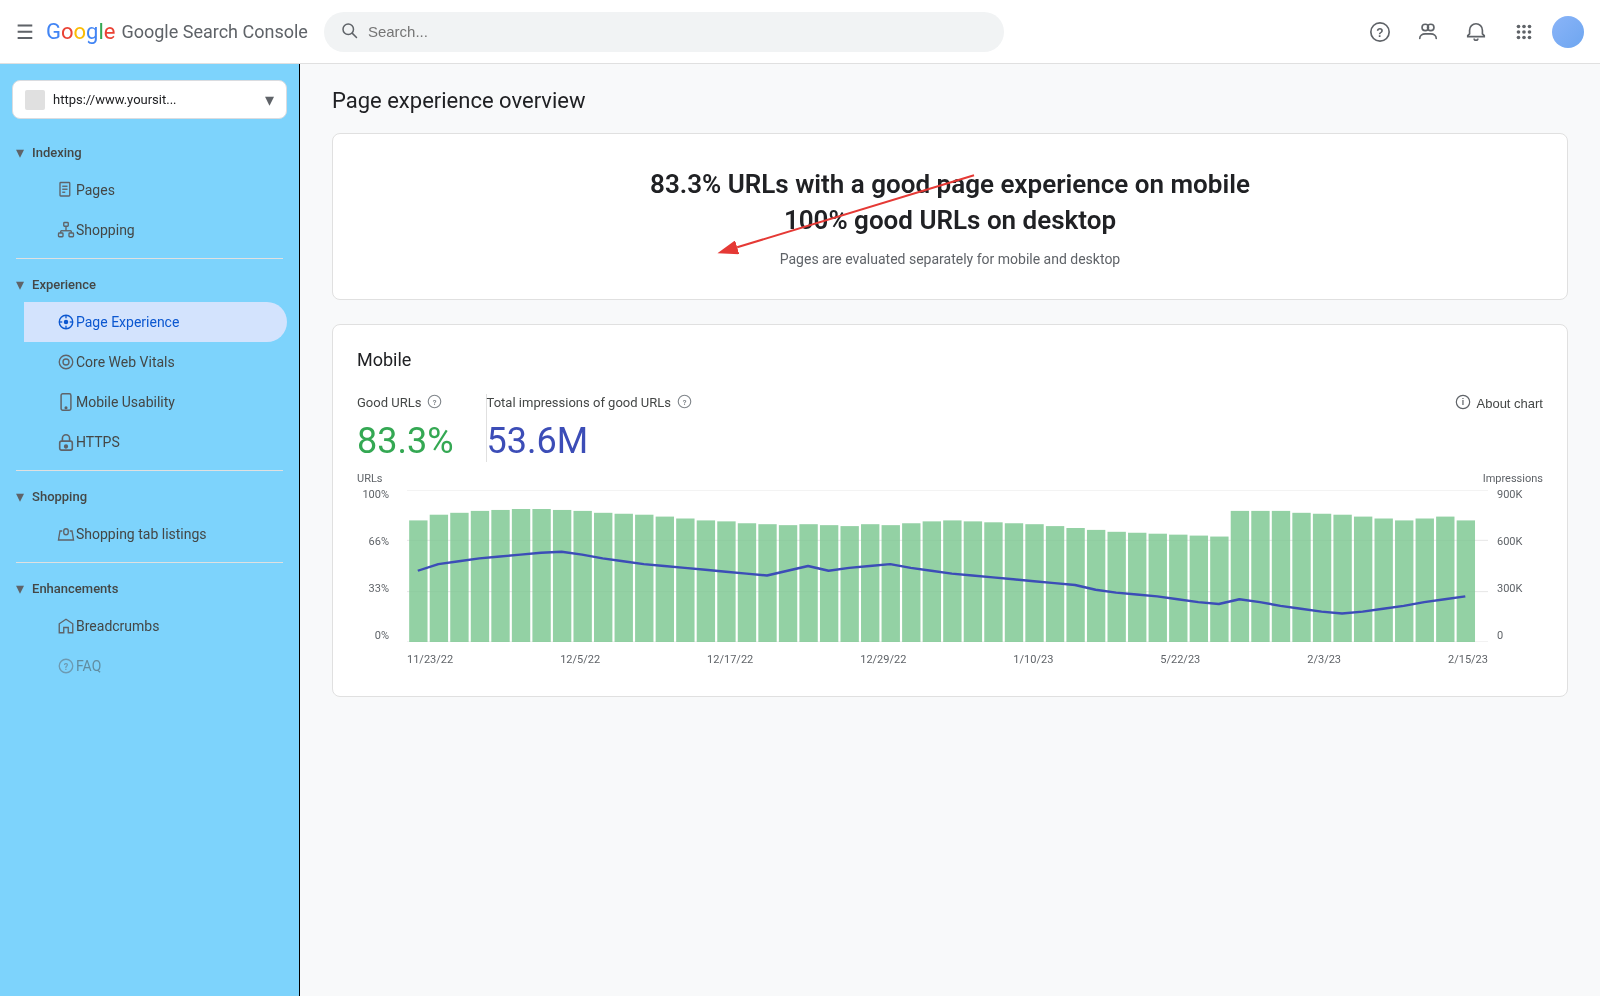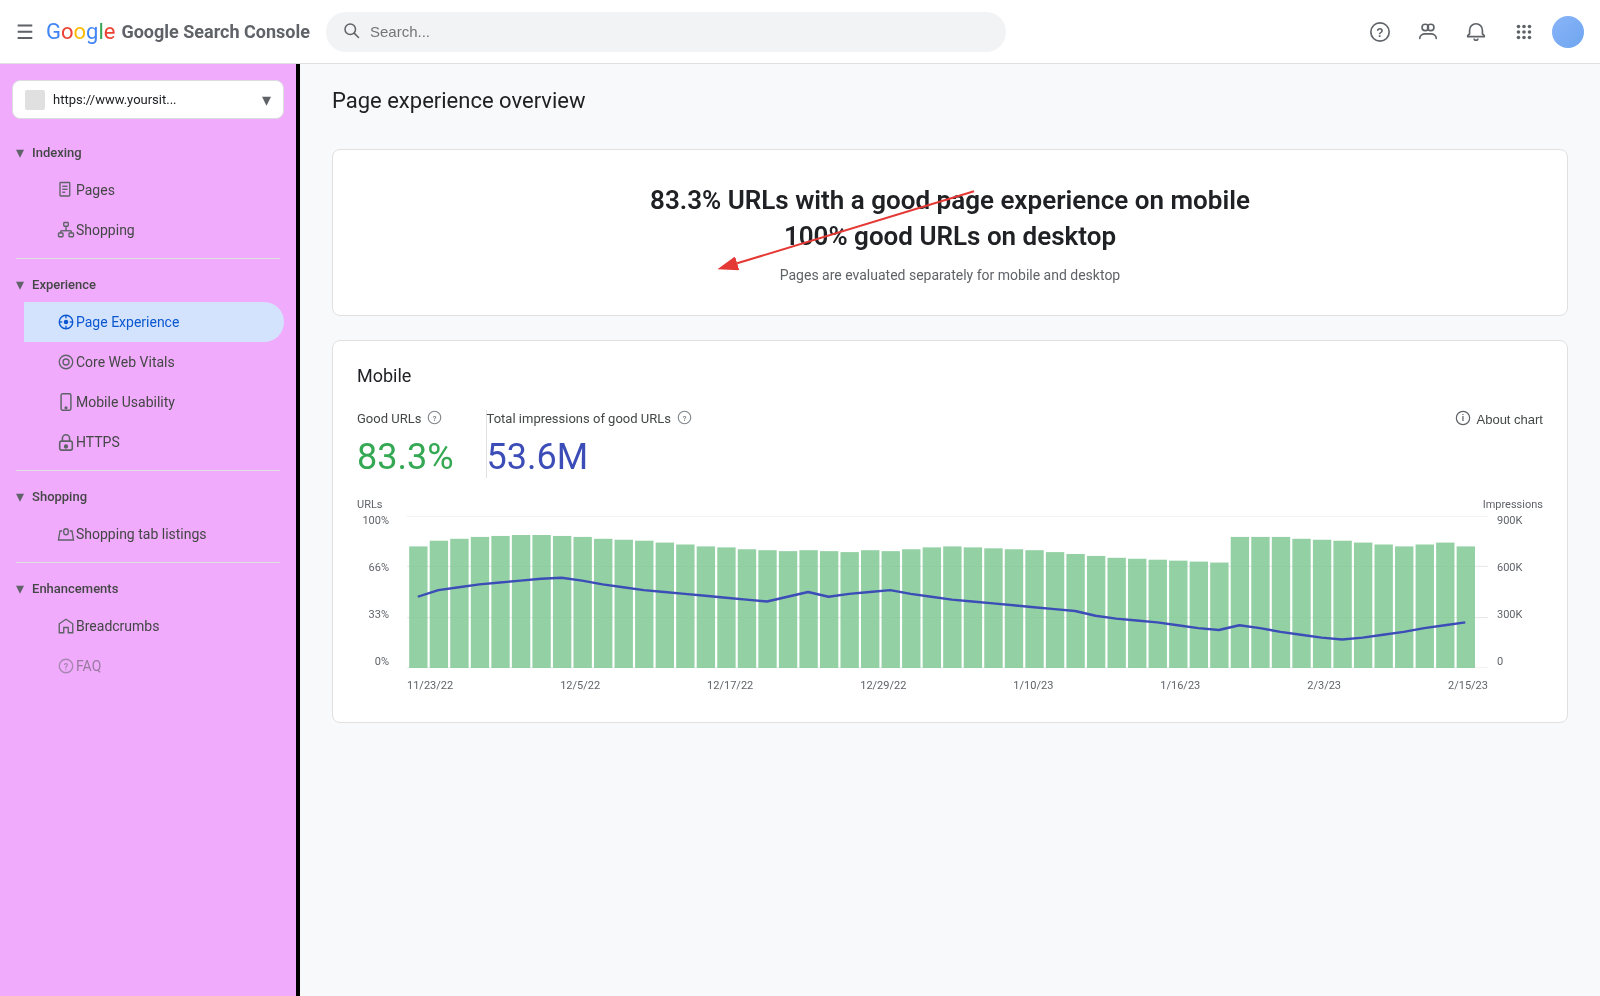--- a/index.html
+++ b/index.html
@@ -14,21 +14,21 @@
     }
     .nav-hamburger { font-size: 20px; cursor: pointer; color: #5f6368; margin-right: 12px; }
     .nav-logo { display: flex; align-items: center; gap: 6px; margin-right: 16px; }
     .logo-google { font-size: 22px; font-weight: 400; }
     .logo-g { color: #4285f4; }
     .logo-o1 { color: #ea4335; }
     .logo-o2 { color: #fbbc05; }
     .logo-g2 { color: #4285f4; }
     .logo-l { color: #34a853; }
     .logo-e { color: #ea4335; }
-    .nav-app-name { font-size: 18px; color: #5f6368; font-weight: 700; }
+    .nav-app-name { font-size: 18px; color: #5f6368; font-weight: 400; }
     .nav-search-bar {
       flex: 1; max-width: 680px; height: 40px;
       background: #f1f3f4; border-radius: 24px;
       display: flex; align-items: center; padding: 0 16px; gap: 10px;
       cursor: text;
     }
     .nav-search-icon { color: #5f6368; font-size: 18px; }
     .nav-search-input { border: none; background: transparent; outline: none; font-size: 15px; color: #202124; flex: 1; }
     .nav-right { display: flex; align-items: center; gap: 8px; margin-left: auto; }
     .nav-icon-btn {
@@ -36,22 +36,22 @@
       cursor: pointer; color: #5f6368; font-size: 20px;
       background: transparent; border: none;
     }
     .nav-avatar { width: 32px; height: 32px; border-radius: 50%; background: #8ab4f8; overflow: hidden; cursor: pointer; }
 
     
     .app-layout { display: flex; height: calc(100vh - 64px); }
 
     
     .sidebar {
-      width: 300px; min-width: 300px; background: #f0abfc;
-      border-right: 4px solid #000000; overflow-y: auto;
+      width: 300px; min-width: 300px; background: #7dd3fc;
+      border-right: 1px solid #000000; overflow-y: auto;
       padding: 8px 0;
     }
     .sidebar-url-selector {
       display: flex; align-items: center; gap: 8px;
       margin: 8px 12px 16px; padding: 8px 12px;
       border: 1px solid #dadce0; border-radius: 8px; cursor: pointer;
       background: #fff;
     }
     .sidebar-url-favicon { width: 20px; height: 20px; background: #e0e0e0; border-radius: 2px; }
     .sidebar-url-text { font-size: 13px; color: #202124; flex: 1; overflow: hidden; text-overflow: ellipsis; white-space: nowrap; }
@@ -71,21 +71,21 @@
       color: #444746;
       margin-left: 24px;
     }
     .sidebar-item.active { background: #d3e3fd; color: #0b57d0; }
     .sidebar-item-icon { width: 20px; height: 20px; display: flex; align-items: center; justify-content: center; font-size: 16px; flex-shrink: 0; }
     .sidebar-item-label { font-size: 14px; }
     .sidebar-divider { height: 1px; background: #e0e0e0; margin: 8px 16px; }
 
     
     .main-content { flex: 1; overflow-y: auto; padding: 24px 32px; background: #f8f9fa; }
-    .page-title { font-size: 22px; color: #202124; margin-bottom: 36px; font-weight: 400; }
+    .page-title { font-size: 22px; color: #202124; margin-bottom: 20px; font-weight: 400; }
 
     
     .hero-card {
       background: #fff; border-radius: 8px; padding: 32px;
       text-align: center; margin-bottom: 24px;
       border: 1px solid #e0e0e0;
       position: relative; overflow: hidden;
     }
     .hero-headline { font-size: 26px; font-weight: 600; color: #202124; line-height: 1.4; margin-bottom: 12px; }
     .hero-sub { font-size: 14px; color: #5f6368; }
@@ -93,21 +93,21 @@
     
     .arrow-overlay {
       position: absolute; top: 0; left: 0; width: 100%; height: 100%;
       pointer-events: none; overflow: visible;
     }
 
     
     .chart-card { background: #fff; border-radius: 8px; border: 1px solid #e0e0e0; padding: 24px; }
     .chart-section-title { font-size: 18px; font-weight: 400; color: #202124; margin-bottom: 24px; }
 
-    .metrics-row { display: flex; align-items: flex-start; gap: 0; margin-bottom: 20px; }
+    .metrics-row { display: flex; align-items: flex-start; gap: 0; margin-bottom: 10px; }
     .metric-block { padding: 0 32px 0 0; }
     .metric-block + .metric-block { border-left: 1px solid #e0e0e0; }
     .metric-label { display: flex; align-items: center; gap: 6px; font-size: 13px; color: #444746; margin-bottom: 8px; }
     .metric-label-icon { font-size: 14px; color: #80868b; cursor: pointer; }
     .metric-value-good { font-size: 36px; color: #34a853; font-weight: 400; }
     .metric-value-blue { font-size: 36px; color: #3c4db7; font-weight: 400; }
     .about-chart-btn {
       margin-left: auto; display: flex; align-items: center; gap: 6px;
       font-size: 13px; color: #444746; cursor: pointer; background: none; border: none;
       align-self: flex-start;
@@ -526,20 +526,20 @@
               "></polyline>
           </svg>
         </div>
 
         <div class="chart-x-labels">
           <span>11/23/22</span>
           <span>12/5/22</span>
           <span>12/17/22</span>
           <span>12/29/22</span>
           <span>1/10/23</span>
-          <span>1/16/23</span>
+          <span>5/22/23</span>
           <span>2/3/23</span>
           <span>2/15/23</span>
         </div>
       </div>
     </div>
   </div>
 </div>
 
 </body></html>

